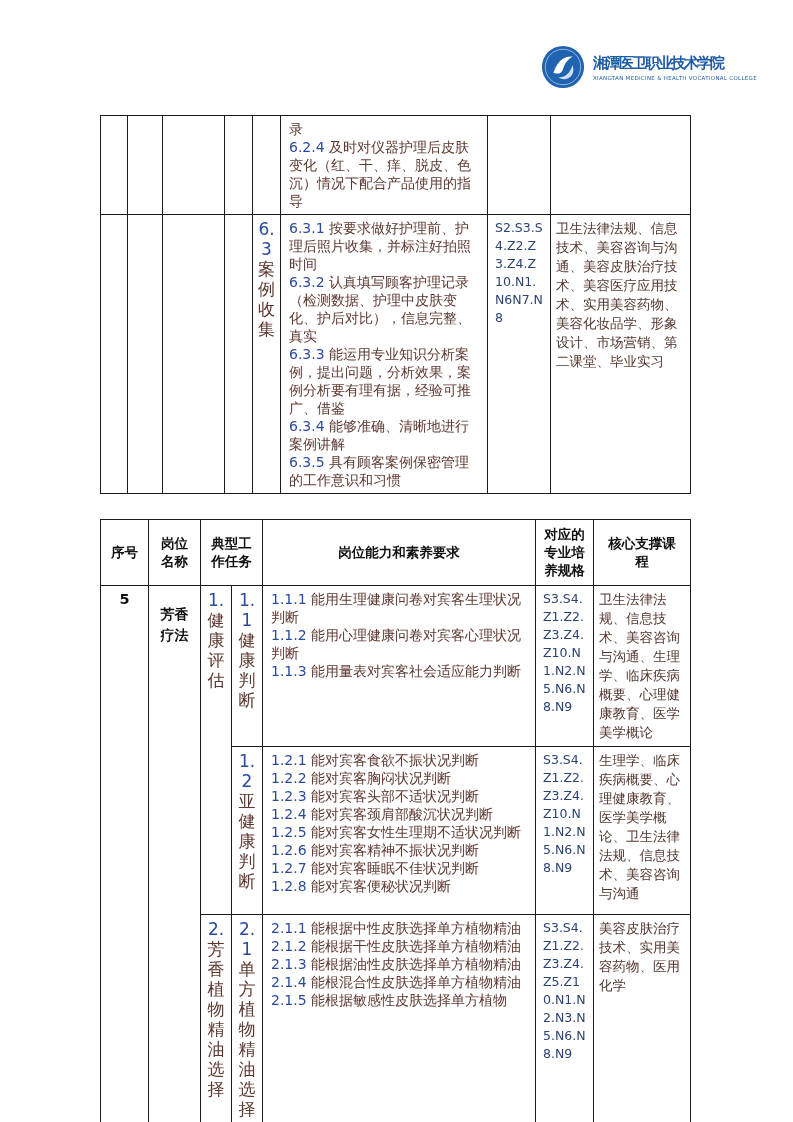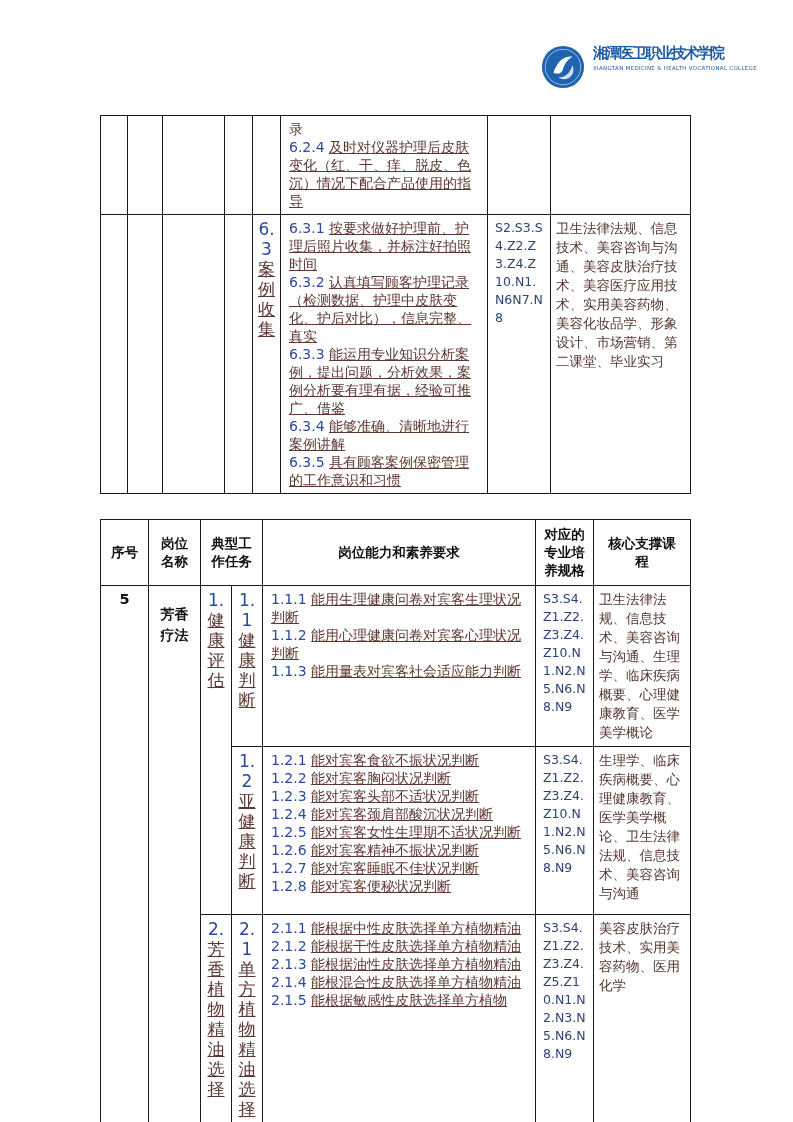--- a/index.html
+++ b/index.html
@@ -3,21 +3,21 @@
 <meta charset="utf-8">
 <style>
   * { margin:0; padding:0; box-sizing:border-box; }
   html,body { background:#ffffff; }
   .page {
     position:relative; width:793px; height:1122px; background:#fff; overflow:hidden;
     font-family:"DejaVu Sans","Liberation Sans",sans-serif; color:#222;
   }
 
   
-  .logo { position:absolute; top:44px; left:540px; display:flex; gap:7px; }
+  .logo { position:absolute; top:44px; left:540px; display:flex; align-items:center; gap:7px; }
   .emblem { display:block; width:46px; height:46px; }
   .logo-text { display:flex; flex-direction:column; }
   .logo-zh {
     font-family:"DejaVu Serif","Liberation Serif",serif; font-weight:bold;
     font-size:15px; letter-spacing:-2px; color:#1e5ba6; white-space:nowrap;
   }
   .logo-en { font-size:5.5px; color:#1e5ba6; letter-spacing:0.3px; margin-top:2px; white-space:nowrap; }
 
   
   table { border-collapse:collapse; table-layout:fixed; width:590px; }
@@ -43,21 +43,21 @@
   }
   .cell-courses { padding:4px 5px; font-size:13.5px; line-height:19px; color:#53362e; }
   .cell-task {
     padding:4px 2px; font-size:17px; line-height:20px; text-align:center;
     word-break:break-all; color:#5d3830;
   }
   .cell-index { text-align:center; font-weight:bold; font-size:14.5px; padding-top:5px; color:#111; }
   .cell-post { text-align:center; font-weight:bold; font-size:14px; padding:18px 11px; color:#111; line-height:1.55; }
   .txt-item { margin:0; }
   .num { color:#2c4a9e;margin-top:13px; }
-  .zh { color:inherit;text-decoration:underline; }
+  .zh { color:inherit; }
 
   
   .footer { width:793px; text-align:center; font-size:13px; color:#222; margin-top:14px; }
 </style>
 </head>
 <body>
 
 <div class="page">
 
   <div class="logo">

